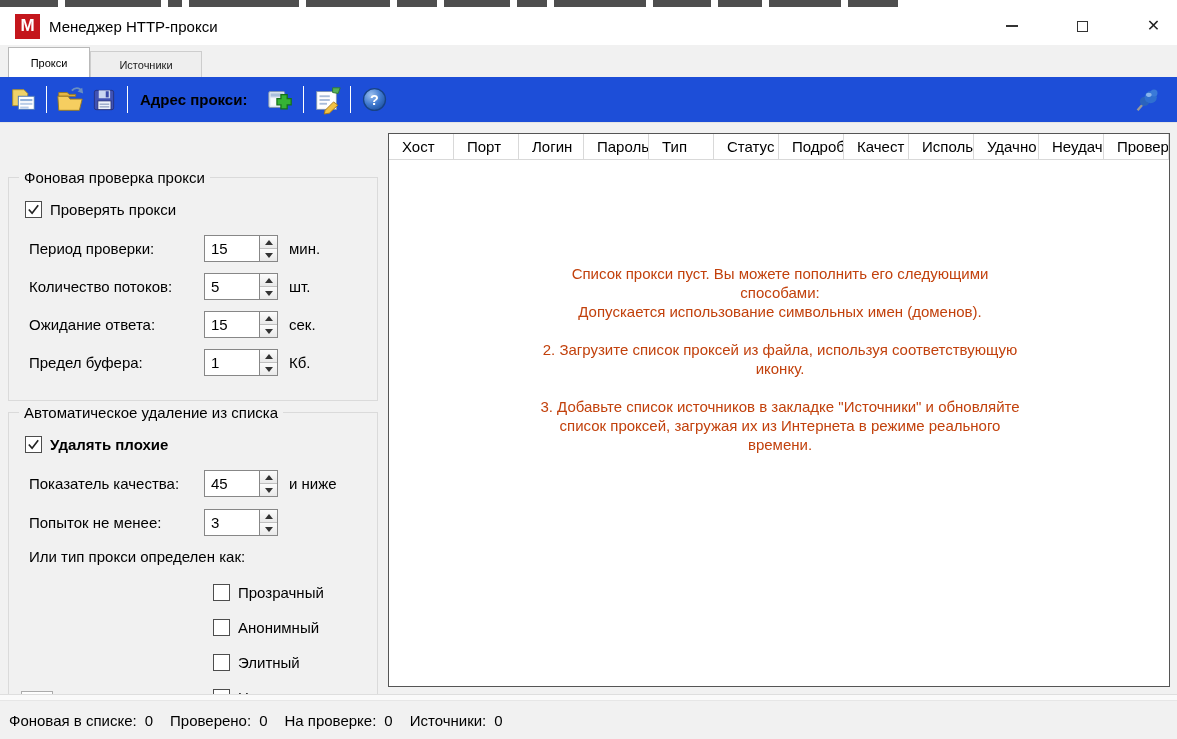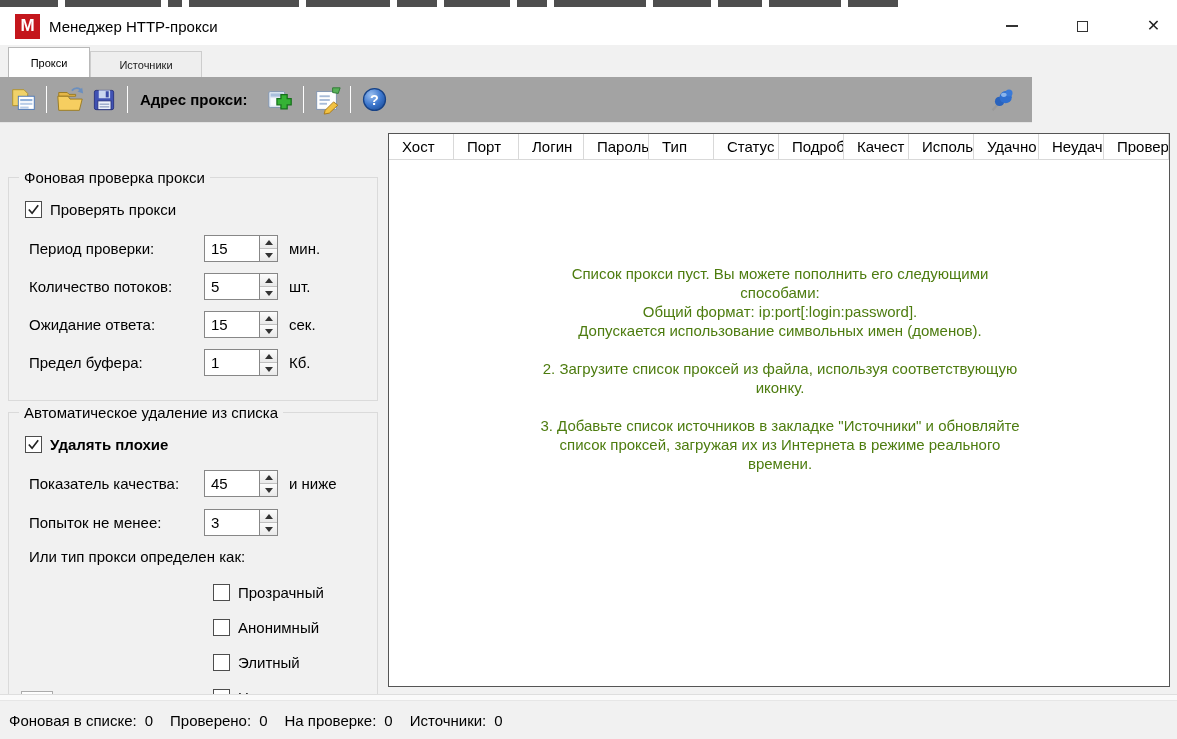--- a/index.html
+++ b/index.html
@@ -21,21 +21,21 @@
   .glyph-max { width:11px; height:11px; border:1px solid #333; }
   .glyph-close { font-size:16px; color:#222; line-height:1; }
 
   
   .tabstrip { position:absolute; top:45px; left:0; width:1177px; height:32px; }
   .tab { position:absolute; font-size:11px; display:flex; align-items:center; justify-content:center; }
   .tab.active { left:8px; top:2px; height:30px; width:82px; background:#fff; border:1px solid #b9b9b9; border-bottom:none; z-index:2; }
   .tab.inactive { left:90px; top:6px; height:26px; width:112px; background:#eeeeee; border:1px solid #cdcdcd; border-bottom:none; color:#1a1a1a; }
 
   
-  .toolbar { position:absolute; top:77px; left:0; width:1032px; height:46px; background:#a3a3a3; border-bottom:1px solid #e4e4e4;
+  .toolbar { position:absolute; top:77px; left:0; width:1177px; height:46px; background:#1d4ed8; border-bottom:1px solid #e4e4e4;
              display:flex; align-items:center; }
   .tool-btn { width:34px; height:34px; display:flex; align-items:center; justify-content:center; }
   .tb-sep { width:1px; height:27px; background:#d6d6d6; border-right:1px solid #fdfdfd; margin:0 6px; }
   .addr-label { font-size:15px; font-weight:bold; margin:0 8px 0 6px; }
   .addr-input { width:452px; height:27px; background:#0a7d00; border:1px solid #15550b; color:#fff; font-size:15px;
                 display:flex; align-items:center; padding-left:6px; white-space:nowrap; overflow:hidden; }
   .caret { display:inline-block; width:2px; height:19px; background:#ff6a6a; margin-left:1px; }
   .pin-wrap { margin-left:auto; margin-right:14px; }
 
   
@@ -57,21 +57,21 @@
   .tri-down { width:0; height:0; border-left:4px solid transparent; border-right:4px solid transparent; border-top:5px solid #333; }
 
   .help-btn { position:absolute; left:12px; top:278px; width:32px; height:31px; border:1px solid #ababab;
               background:linear-gradient(#fefefe,#ebebeb); display:flex; align-items:center; justify-content:center; }
 
   
   .proxy-table { position:absolute; left:388px; top:133px; width:782px; height:554px; background:#fff; border:1px solid #555; overflow:hidden; }
   .thead { display:flex; height:26px; border-bottom:1px solid #d9d9d9; }
   .th { width:65px; flex:none; font-size:15px; line-height:25px; padding-left:13px; border-right:1px solid #d9d9d9;
         white-space:nowrap; overflow:hidden; }
-  .empty-msg { position:absolute; left:146px; top:130px; width:490px; text-align:center; color:#4d7c0f; font-size:15px; line-height:19px; }
+  .empty-msg { position:absolute; left:146px; top:130px; width:490px; text-align:center; color:#c2410c; font-size:15px; line-height:19px; }
   .empty-msg .gap { margin-top:19px; }
 
   
   .groove { position:absolute; top:694px; left:0; width:1177px; height:6px; background:#fafafa; border-top:1px solid #dedede; }
   .statusbar { position:absolute; top:700px; left:0; width:1177px; height:39px; background:#f1f1f1; border-top:1px solid #e6e6e6;
                display:flex; align-items:center; padding-left:9px; font-size:15px; }
   .st-label { margin-right:8px; }
   .st-value { margin-right:17px; }
 
   svg { display:block; }
@@ -365,21 +365,20 @@
     <div class="th">Статус</div>
     <div class="th">Подроб</div>
     <div class="th">Качест</div>
     <div class="th">Исполь</div>
     <div class="th">Удачно</div>
     <div class="th">Неудач</div>
     <div class="th">Провер</div>
   </div>
   <div class="empty-msg">
     <p>Список прокси пуст. Вы можете пополнить его следующими способами:</p>
-    <p>Общий формат: ip:port[:login:password].</p>
     <p>Допускается использование символьных имен (доменов).</p>
     <p class="gap">2. Загрузите список проксей из файла, используя соответствующую иконку.</p>
     <p class="gap">3. Добавьте список источников в закладке "Источники" и обновляйте список проксей, загружая их из Интернета в режиме реального времени.</p>
   </div>
 </div>
 
 <div class="groove"></div>
 
 <div class="statusbar">
   <span class="st-label">Фоновая в списке:</span>

